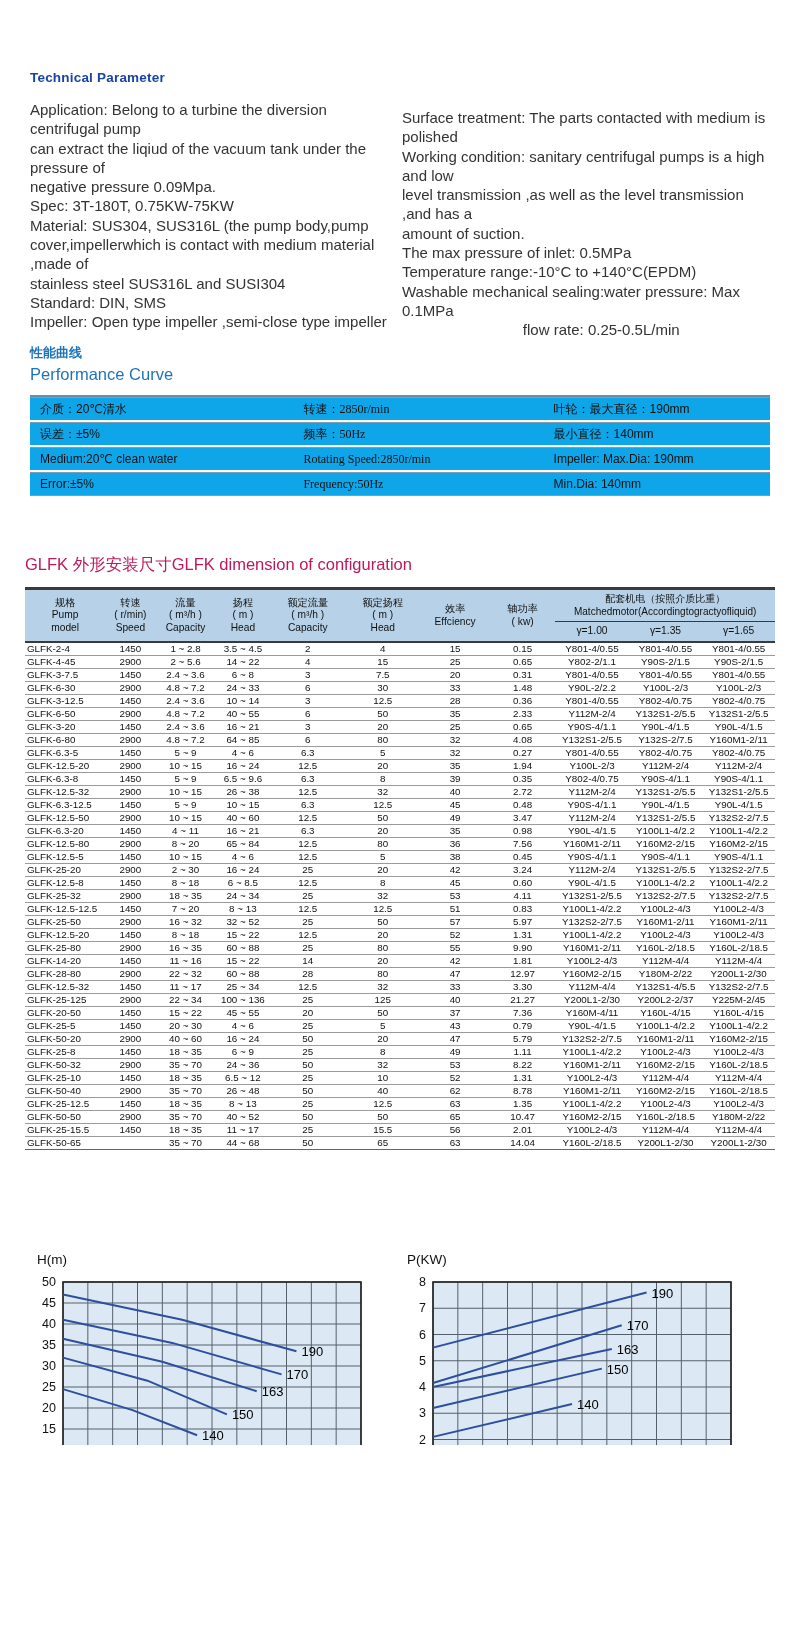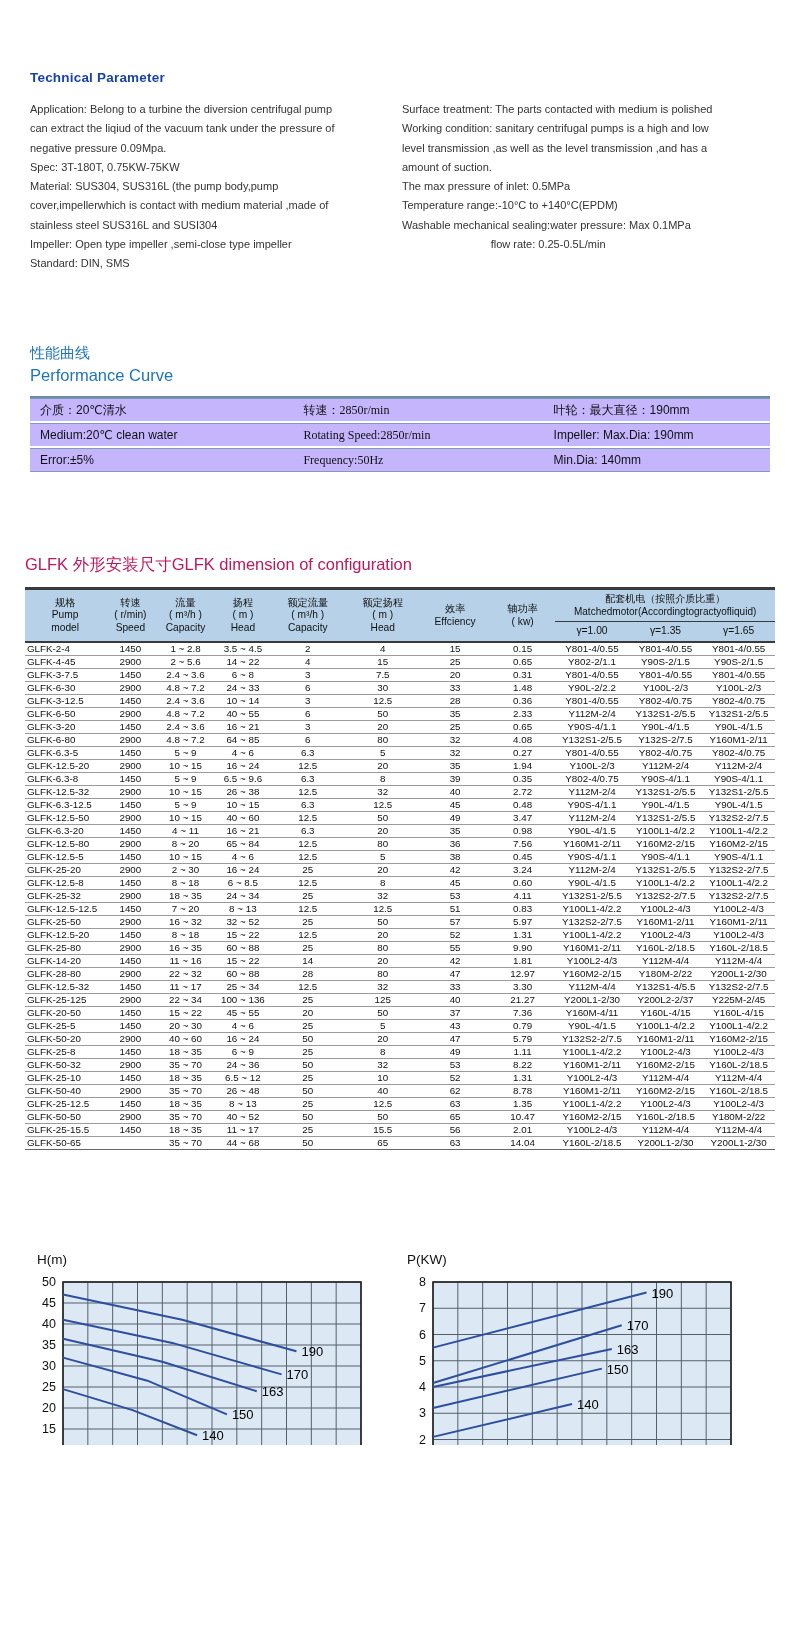--- a/index.html
+++ b/index.html
@@ -3,30 +3,30 @@
 <meta charset="utf-8">
 <style>
   html,body{margin:0;padding:0;background:#ffffff;}
   .page{position:relative;width:800px;height:1445px;background:#ffffff;
         font-family:"Liberation Sans","DejaVu Sans",sans-serif;color:#222;overflow:hidden;padding-left:45px;}
 
   
   .tech{position:absolute;left:30px;top:70px;width:745px;}
   .tech-title{color:#1a44a3;font-weight:bold;font-size:13.5px;letter-spacing:.2px;margin-bottom:15px;}
   .tech-cols{display:flex;gap:12px;}
-  .tech-col{font-size:11px;line-height:19.3px;color:#333;}
+  .tech-col{font-size:15px;line-height:19.3px;color:#333;}
   .tech-col.left{width:360px;}
-  .tech-col.right{width:373px;white-space:pre-wrap;}
+  .tech-col.right{width:373px;white-space:pre-wrap;margin-top:8px;}
 
   
   .perf{position:absolute;left:30px;top:344px;width:740px;}
-  .perf-title-zh{color:#1e74b8;font-size:15px;font-weight:normal;}
+  .perf-title-zh{color:#1e74b8;font-size:13px;font-weight:bold;}
   .perf-title-en{color:#1e74b8;font-size:16.5px;margin-top:3px;}
   .perf-table{margin-top:11px;border-top:2px solid #6b8ca6;}
-  .perf-row{display:flex;background:#c4b5fd;border-top:1px solid #7d9cb5;
+  .perf-row{display:flex;background:#0ea5e9;border-top:1px solid #7d9cb5;
             border-bottom:2px solid #ffffff;height:22px;align-items:center;
             font-size:12px;color:#111;gap:37px;}
   .perf-row:last-child{border-bottom:1px solid #7d9cb5;}
   .perf-cell{padding-left:10px;box-sizing:border-box;}
   .perf-cell.c0{width:34%;}
   .perf-cell.c1{width:32%;font-family:Liberation Serif, serif;}
   .perf-cell.c2{width:34%;}
 
   
   .dim{position:absolute;left:25px;top:554px;width:752px;}
@@ -57,35 +57,40 @@
     <div class="tech-title">Technical Parameter</div>
     <div class="tech-cols">
       <div class="tech-col left">
           <div>Application: Belong to a turbine the diversion centrifugal pump</div>
           <div>can extract the liqiud of the vacuum tank under the pressure of</div>
           <div>negative pressure 0.09Mpa.</div>
           <div>Spec: 3T-180T, 0.75KW-75KW</div>
           <div>Material: SUS304, SUS316L (the pump body,pump</div>
           <div>cover,impellerwhich is contact with medium material ,made of</div>
           <div>stainless steel SUS316L and SUSI304</div>
+          <div>Standard: DIN, SMS</div>
           <div>Impeller: Open type impeller ,semi-close type impeller</div>
-          <div>Standard: DIN, SMS</div>
         </div>
       <div class="tech-col right"><div>Surface treatment: The parts contacted with medium is polished</div><div>Working condition: sanitary centrifugal pumps is a high and low</div><div>level transmission ,as well as the level transmission ,and has a</div><div>amount of suction.</div><div>The max pressure of inlet: 0.5MPa</div><div>Temperature range:-10°C to +140°C(EPDM)</div><div>Washable mechanical sealing:water pressure: Max 0.1MPa</div><div>                             flow rate: 0.25-0.5L/min</div></div>
     </div>
   </section>
 
   <section class="perf">
     <div class="perf-title-zh">性能曲线</div>
     <div class="perf-title-en">Performance Curve</div>
     <div class="perf-table">
         <div class="perf-row">
           <div class="perf-cell c0">介质：20℃清水</div>
           <div class="perf-cell c1">转速：2850r/min</div>
           <div class="perf-cell c2">叶轮：最大直径：190mm</div>
+        </div>
+        <div class="perf-row">
+          <div class="perf-cell c0">误差：±5%</div>
+          <div class="perf-cell c1">频率：50Hz</div>
+          <div class="perf-cell c2">最小直径：140mm</div>
         </div>
         <div class="perf-row">
           <div class="perf-cell c0">Medium:20℃ clean water</div>
           <div class="perf-cell c1">Rotating Speed:2850r/min</div>
           <div class="perf-cell c2">Impeller: Max.Dia: 190mm</div>
         </div>
         <div class="perf-row">
           <div class="perf-cell c0">Error:±5%</div>
           <div class="perf-cell c1">Frequency:50Hz</div>
           <div class="perf-cell c2">Min.Dia: 140mm</div>

